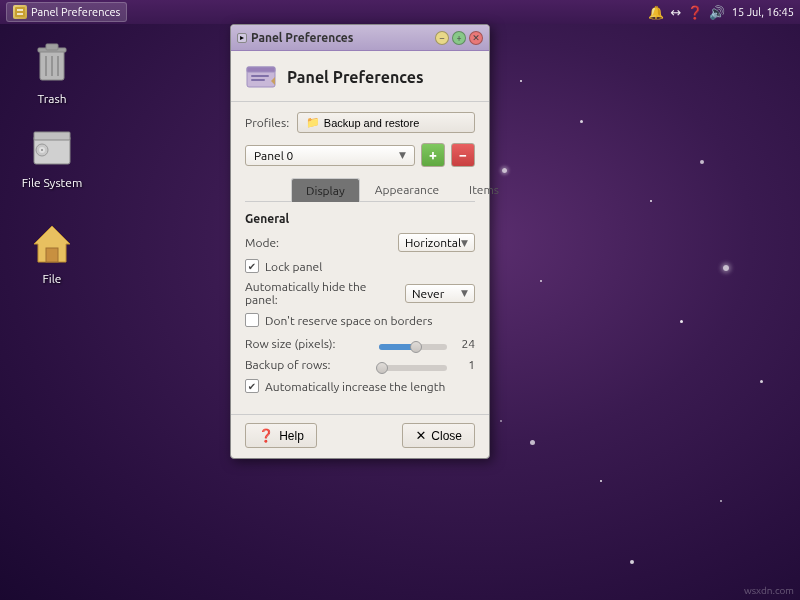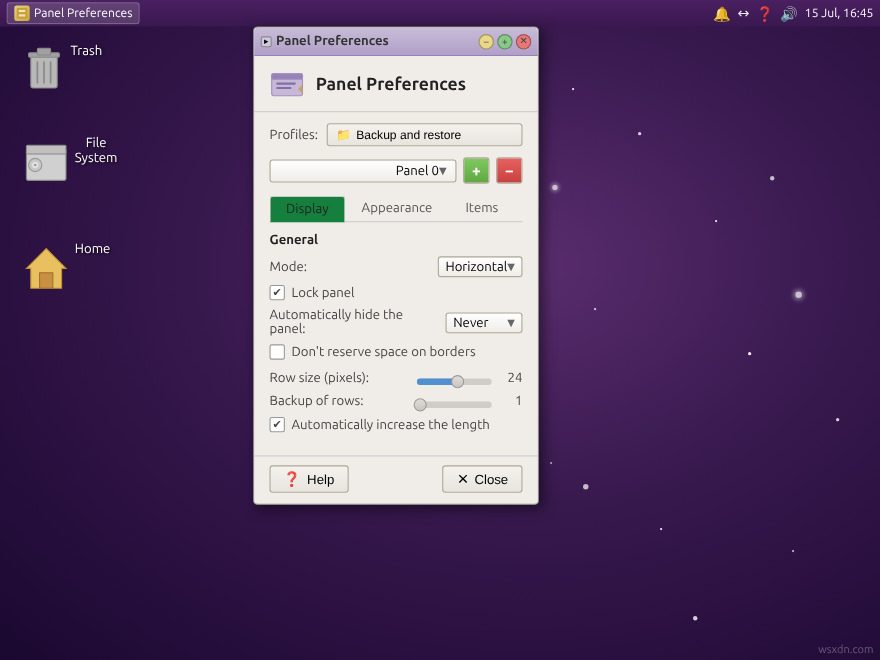--- a/index.html
+++ b/index.html
@@ -75,21 +75,22 @@
     .taskbar-icon {
       font-size: 13px;
       color: white;
       opacity: 0.9;
     }
 
     
     .desktop-icon {
       position: absolute;
       display: flex;
-      flex-direction: row;
+      flex-direction: column;
+      align-items: center;
       gap: 4px;
       cursor: pointer;
       padding: 4px;
       border-radius: 4px;
       width: 72px;
     }
     .desktop-icon-img {
       width: 48px;
       height: 48px;
       display: flex;
@@ -220,21 +221,21 @@
     .panel-select {
       flex: 1;
       background: linear-gradient(to bottom, #fff, #f0ede8);
       border: 1px solid #b0a898;
       border-radius: 3px;
       padding: 3px 8px;
       font-size: 12px;
       cursor: pointer;
       display: flex;
       align-items: center;
-      justify-content: flex-end;
+      justify-content: space-between;
     }
     .panel-add-btn, .panel-remove-btn {
       width: 24px;
       height: 24px;
       border-radius: 3px;
       border: 1px solid #b0a898;
       display: flex;
       align-items: center;
       justify-content: center;
       cursor: pointer;
@@ -252,27 +253,28 @@
     .tab {
       padding: 5px 14px;
       font-size: 12px;
       cursor: pointer;
       border: 1px solid transparent;
       border-bottom: none;
       border-radius: 3px 3px 0 0;
       color: #555;
     }
     .tab.active {
-      background: #15803d;
+      background: #737373;
       border-color: #ccc;
       border-bottom-color: #f0ede8;
       color: #222;
       font-weight: normal;
       position: relative;
       bottom: -1px;
+      margin-left: 46px;
     }
 
     .section-title {
       font-weight: bold;
       font-size: 12px;
       color: #222;
       margin-bottom: 8px;
     }
 
     .form-row {
@@ -467,21 +469,21 @@
   <span class="desktop-icon-label">File System</span>
 </div>
 
 <div class="desktop-icon" style="top:216px;left:16px;">
   <div class="desktop-icon-img">
     <svg width="44" height="44" viewBox="0 0 44 44">
       <polygon points="22,4 4,22 8,22 8,40 36,40 36,22 40,22" fill="#e8c060" stroke="#c09030" stroke-width="1"></polygon>
       <rect x="16" y="26" width="12" height="14" fill="#c89040" stroke="#a07030" stroke-width="1"></rect>
     </svg>
   </div>
-  <span class="desktop-icon-label">Home</span>
+  <span class="desktop-icon-label">File</span>
 </div>
 
 <div class="dialog-overlay">
 
   <div class="dialog-titlebar">
     <div class="dialog-title-left">
       <div class="dialog-title-arrow">▸</div>
       <span class="dialog-title-text">Panel Preferences</span>
     </div>
     <div class="dialog-title-buttons">

